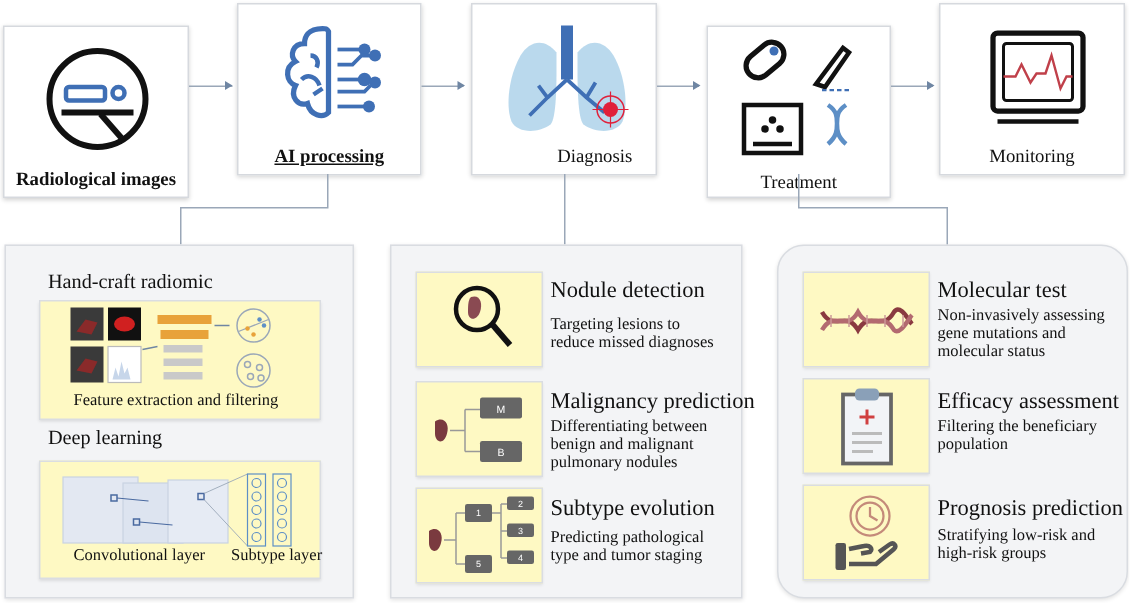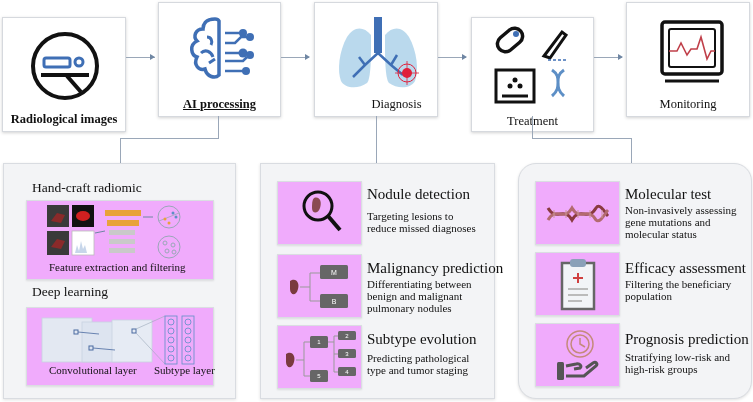--- a/index.html
+++ b/index.html
@@ -3,21 +3,21 @@
 <meta charset="utf-8">
 <style>
   html,body{margin:0;padding:0;background:#ffffff;}
   body{width:753px;height:402px;position:relative;overflow:hidden;font-family:"Liberation Serif","DejaVu Serif",serif;color:#111;}
   .box{position:absolute;background:#fff;border:1px solid #d6d9de;box-shadow:0 1px 3px rgba(0,0,0,0.18);}
   .box-label{position:absolute;left:0;right:0;text-align:center;font-size:12.5px;}
   .bold{font-weight:bold;}
   .conn{position:absolute;background:#9aa7b8;}
   .arrow{position:absolute;width:0;height:0;border-top:3px solid transparent;border-bottom:3px solid transparent;border-left:5px solid #6f86a3;}
   .panel{position:absolute;background:#f3f4f6;border:1px solid #d9dce1;box-shadow:0 1px 3px rgba(0,0,0,0.12);}
-  .card{position:absolute;background:#f0abfc;border:1px solid #dadde2;box-shadow:0 1px 2px rgba(0,0,0,0.10);}
+  .card{position:absolute;background:#fef9c3;border:1px solid #dadde2;box-shadow:0 1px 2px rgba(0,0,0,0.10);}
   .t-title{position:absolute;font-size:15px;white-space:nowrap;}
   .t-desc{position:absolute;font-size:11px;line-height:12px;white-space:nowrap;}
   .sec-title{position:absolute;font-size:13.5px;}
   .cap{position:absolute;font-size:11px;white-space:nowrap;}
   svg{position:absolute;overflow:visible;}
 </style>
 </head>
 <body>
 
 <div class="box" style="left:2px;top:2px;width:122px;height:113px;margin-top:15px;">

